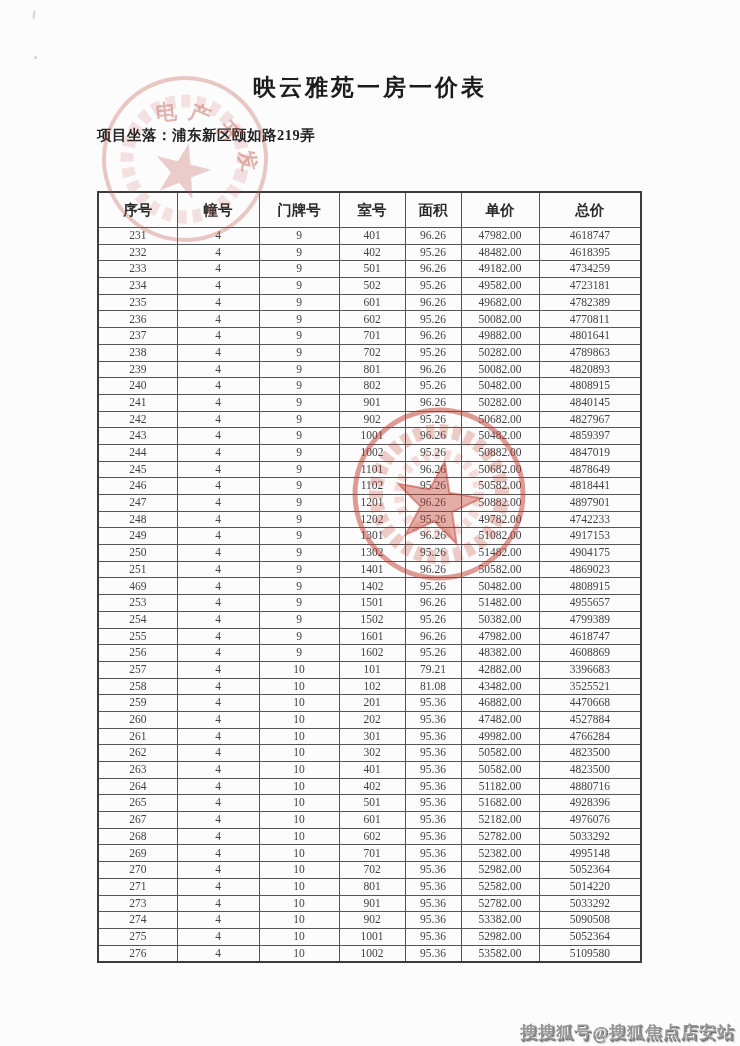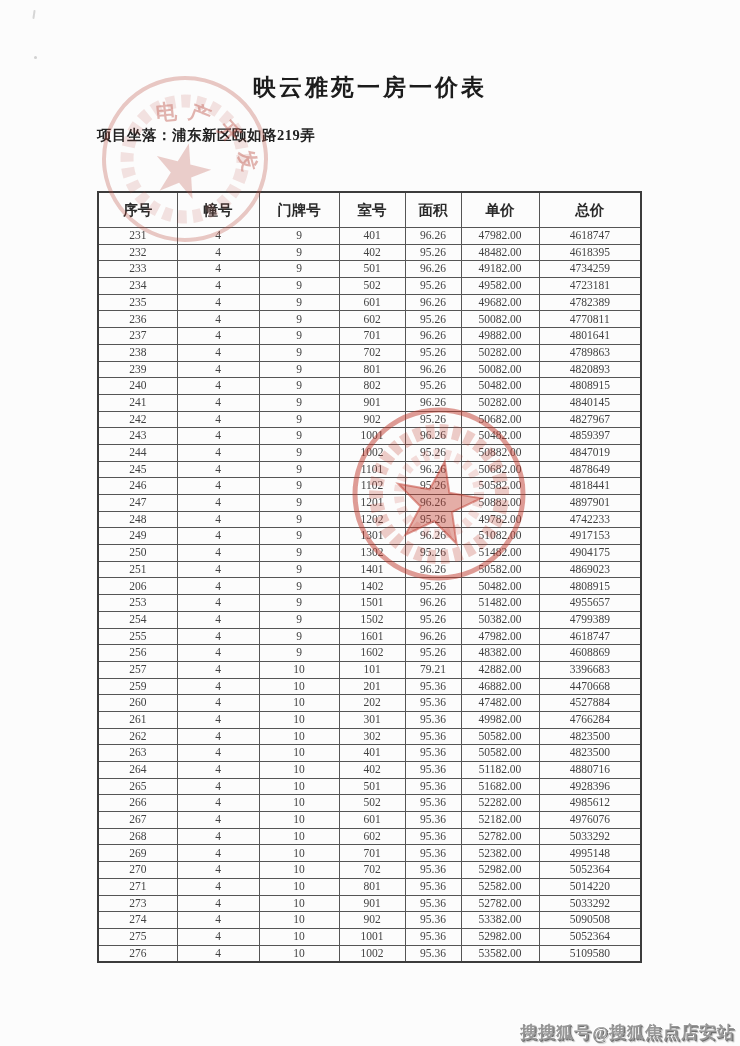--- a/index.html
+++ b/index.html
@@ -254,21 +254,21 @@
         <tr>
           <td>251</td>
           <td>4</td>
           <td>9</td>
           <td>1401</td>
           <td>96.26</td>
           <td>50582.00</td>
           <td>4869023</td>
         </tr>
         <tr>
-          <td>206</td>
+          <td>469</td>
           <td>4</td>
           <td>9</td>
           <td>1402</td>
           <td>95.26</td>
           <td>50482.00</td>
           <td>4808915</td>
         </tr>
         <tr>
           <td>253</td>
           <td>4</td>
@@ -308,20 +308,29 @@
         <tr>
           <td>257</td>
           <td>4</td>
           <td>10</td>
           <td>101</td>
           <td>79.21</td>
           <td>42882.00</td>
           <td>3396683</td>
         </tr>
         <tr>
+          <td>258</td>
+          <td>4</td>
+          <td>10</td>
+          <td>102</td>
+          <td>81.08</td>
+          <td>43482.00</td>
+          <td>3525521</td>
+        </tr>
+        <tr>
           <td>259</td>
           <td>4</td>
           <td>10</td>
           <td>201</td>
           <td>95.36</td>
           <td>46882.00</td>
           <td>4470668</td>
         </tr>
         <tr>
           <td>260</td>
@@ -369,29 +378,20 @@
           <td>4880716</td>
         </tr>
         <tr>
           <td>265</td>
           <td>4</td>
           <td>10</td>
           <td>501</td>
           <td>95.36</td>
           <td>51682.00</td>
           <td>4928396</td>
-        </tr>
-        <tr>
-          <td>266</td>
-          <td>4</td>
-          <td>10</td>
-          <td>502</td>
-          <td>95.36</td>
-          <td>52282.00</td>
-          <td>4985612</td>
         </tr>
         <tr>
           <td>267</td>
           <td>4</td>
           <td>10</td>
           <td>601</td>
           <td>95.36</td>
           <td>52182.00</td>
           <td>4976076</td>
         </tr>

